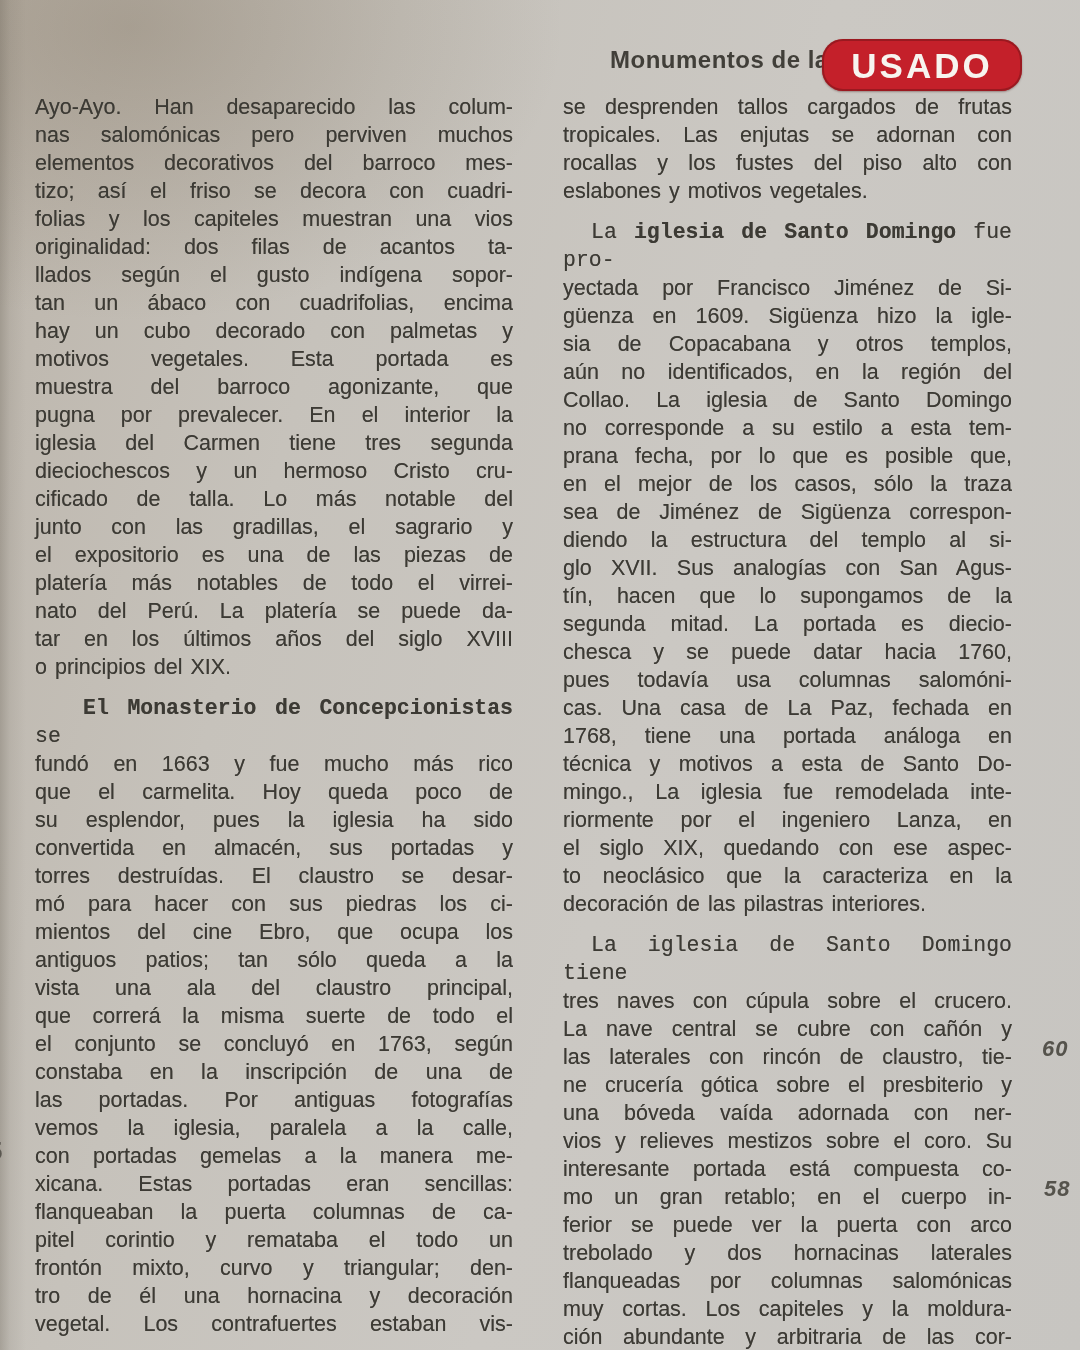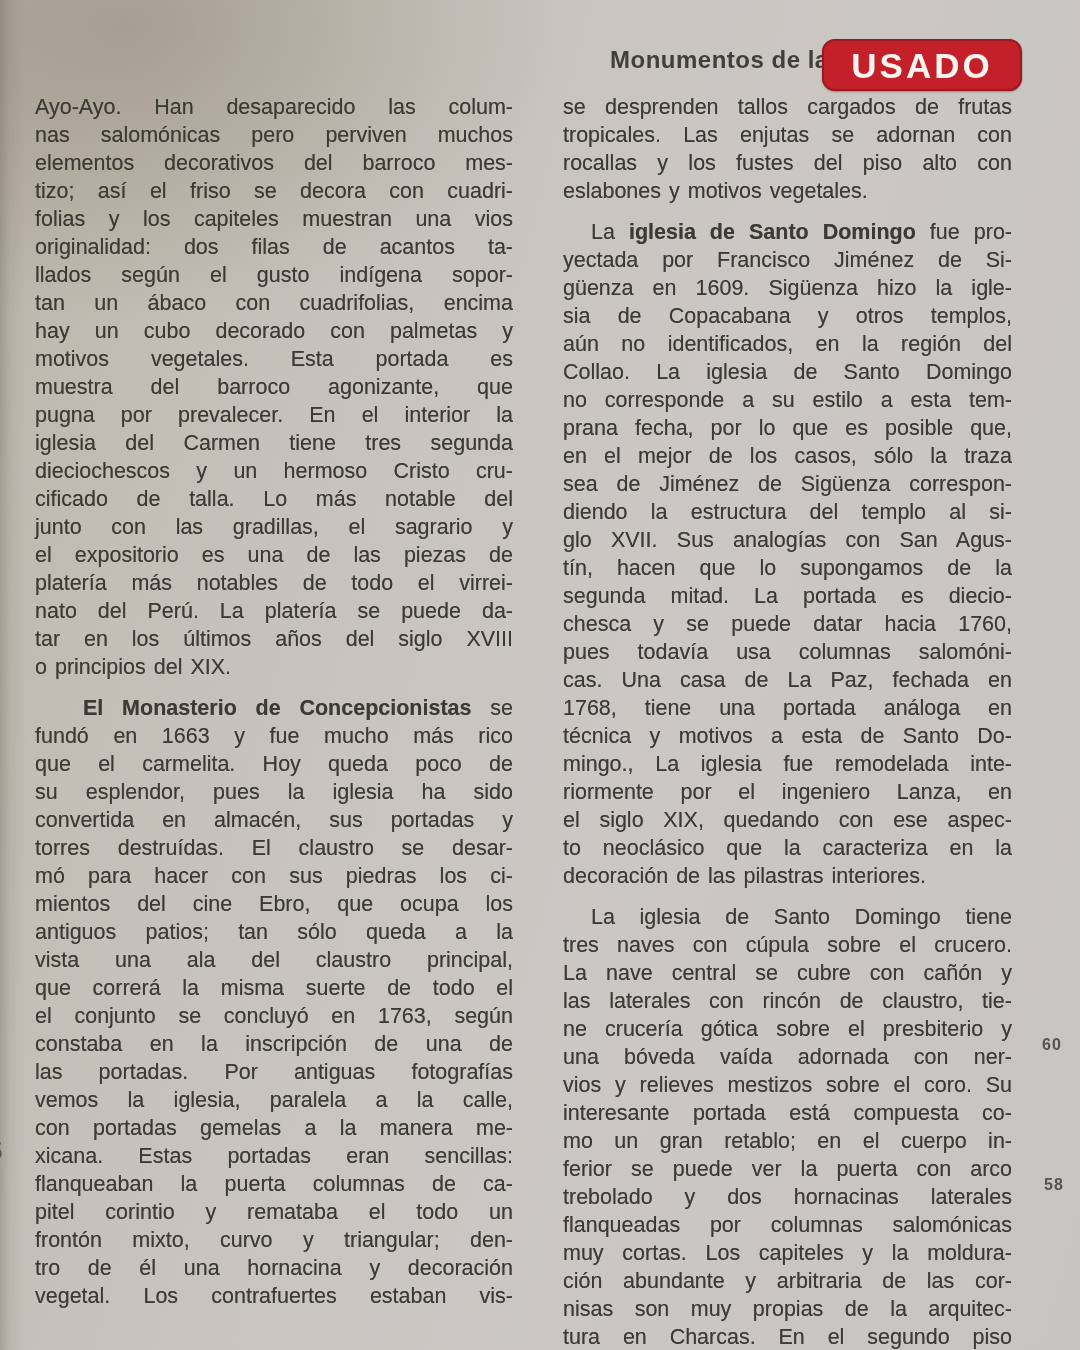--- a/index.html
+++ b/index.html
@@ -33,21 +33,21 @@
     letter-spacing: 0.5px;
     color: #413f39;
     white-space: nowrap;
   }
   .stamp {
     position: absolute;
     left: 822px;
     top: 39px;
     width: 200px;
     height: 52px;
-    border-radius: 13px;
+    border-radius: 21px;
     display: flex;
     align-items: center;
     justify-content: center;
     box-shadow: 0 0 0 2px rgba(120,20,24,0.55) inset, 0 1px 2px rgba(60,10,10,0.35);
     font-weight: 700;
     font-size: 35px;
     letter-spacing: 3px;
     line-height: 1;
   }
 
@@ -65,29 +65,30 @@
     font-size: 21.5px;
     line-height: 28px;
     word-spacing: 2px;
     text-align: justify;
     text-align-last: justify;
     white-space: normal;
     color: #3c3a34;
     text-shadow: 0 0 0.5px rgba(60,58,52,0.55);
   }
   .line.last { text-align-last: left; }
-  .para.indent .line:first-child { text-indent: 28px; }
+  .para.indent .line:first-child { text-indent: 28px; font-family: Liberation Mono, monospace; }
 
   
   .page-num {
     position: absolute;
-    font-size: 16px;
+    font-size: 22px;
     font-weight: 700;
     color: #55534c;
     letter-spacing: 1px;
+    font-style: italic;
   }
   .page-num-top    { left: 1042px; top: 1036px; }
   .page-num-bottom { left: 1044px; top: 1176px; }
   .edge-mark {
     position: absolute;
     left: -12px;
     top: 1136px;
     font-size: 26px;
     font-weight: 700;
     color: #5a5750;

